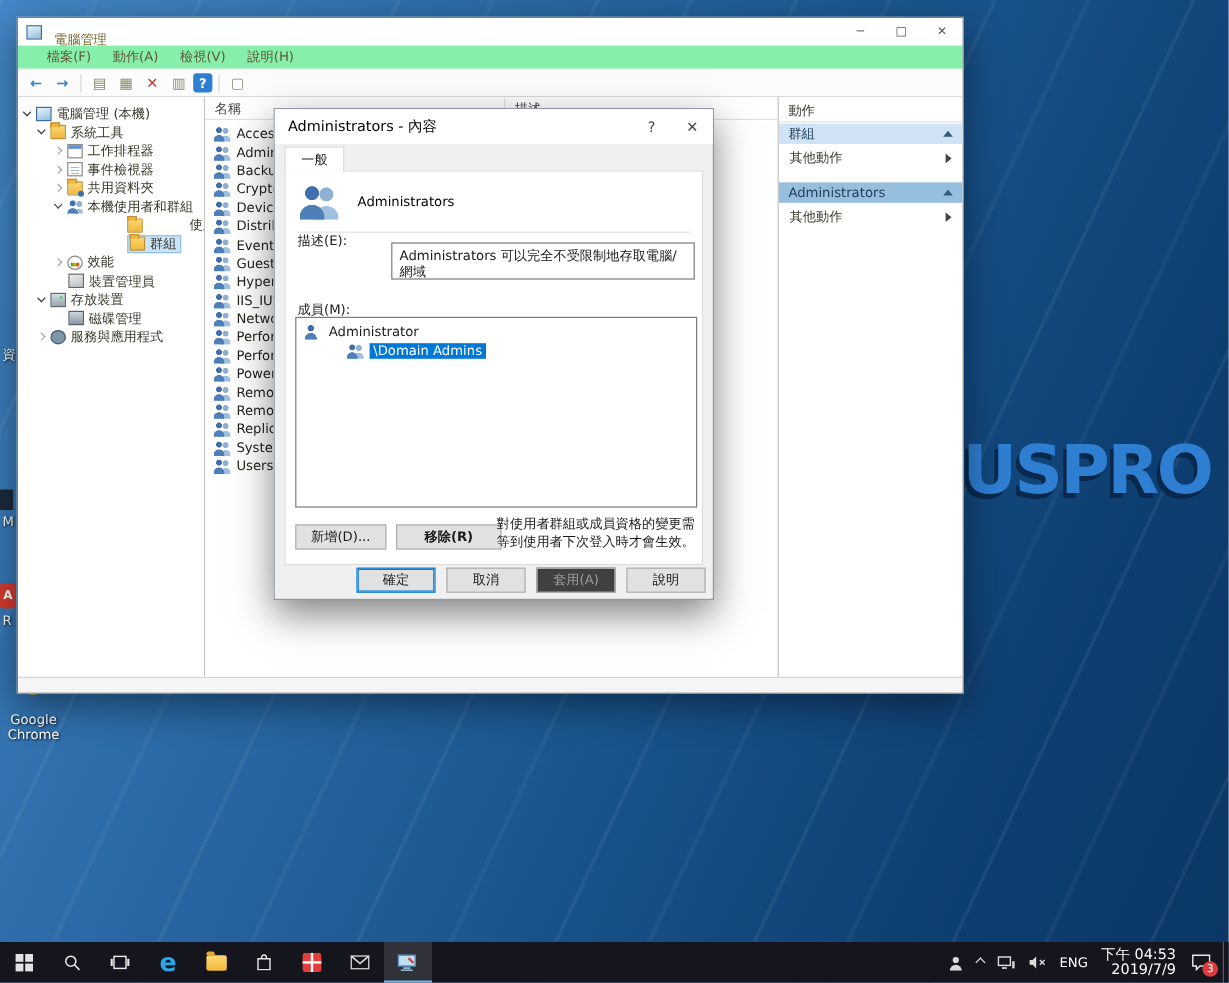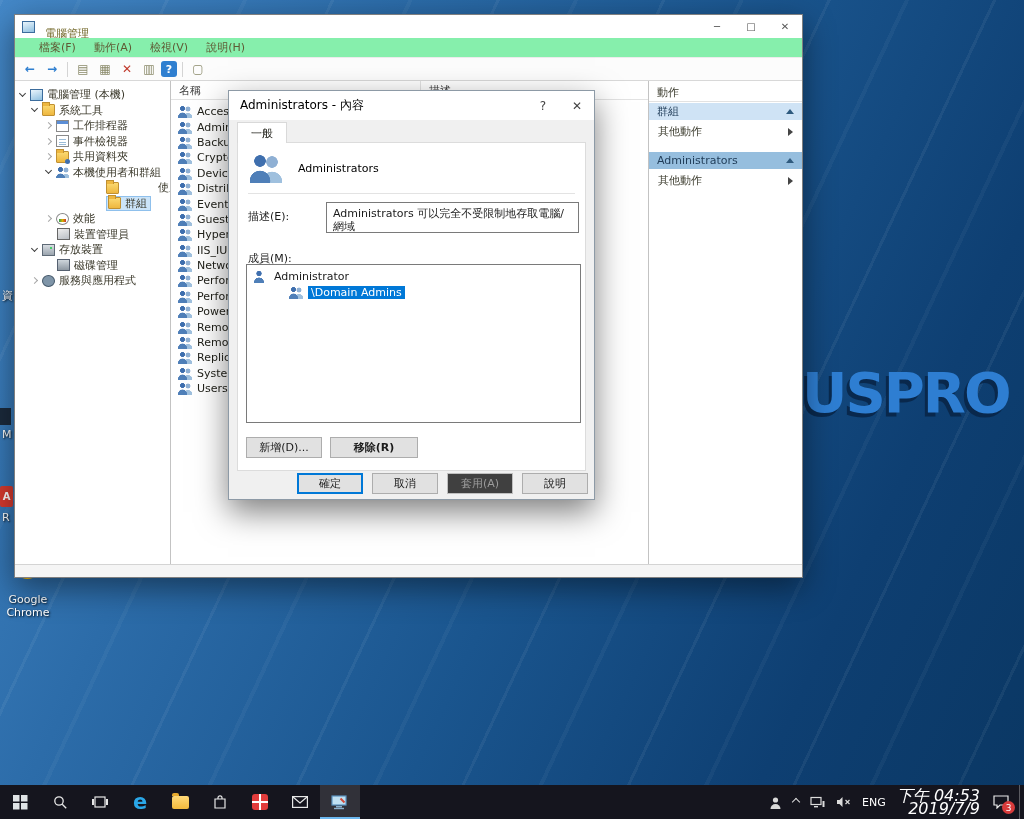--- a/index.html
+++ b/index.html
@@ -111,21 +111,21 @@
     border:1px solid #8d9aa6; box-shadow:0 12px 30px rgba(0,0,0,0.5); z-index:20; }
   .dlg-title { height:29px; background:#fff; display:flex; align-items:center; padding-left:11px; font-size:12px; color:#000; }
   .dlg-tb { margin-left:auto; display:flex; }
   .dtb { width:34px; height:29px; display:flex; align-items:center; justify-content:center; color:#444; font-size:12px; }
   .tabstrip { padding:2px 8px 0; display:flex; position:relative; z-index:2; }
   .tab { padding:3px 13px 2px; background:#fff; border:1px solid #d9d9d9; border-bottom:none; margin-bottom:-1px; color:#23231c; }
   .tabpage { margin:0 8px; background:#fff; border:1px solid #dcdcdc; height:329px; position:relative; z-index:1; }
   .grp-row { position:absolute; left:12px; top:10px; display:flex; align-items:center; }
   .grp-name { margin-left:16px; color:#000; }
   .sep { position:absolute; left:10px; right:10px; top:50px; height:1px; background:#e3e3e3; }
-  .lbl-desc { position:absolute; left:10px; top:66px; color:#1a1a1a; }
+  .lbl-desc { position:absolute; left:10px; top:50px; color:#1a1a1a; }
   .desc-box { position:absolute; left:88px; top:59px; width:253px; height:31px; background:#fff; border:1px solid #7a7a7a; padding:4px 6px; line-height:13px; color:#1a1a1a; }
   .lbl-mem { position:absolute; left:10px; top:108px; color:#1a1a1a; }
   .mem-list { position:absolute; left:8px; top:121px; width:335px; height:159px; background:#fff; border:1px solid #7a7a7a; padding-top:4px; }
   .mem-row { height:15.5px; display:flex; align-items:center; padding-left:5px; white-space:nowrap; }
   .mem-row.indent { padding-left:42px; }
   .mem-label { padding:0 3px; color:#1a1a1a; }
   .mem-row.selected .mem-label { background:#0078d7; color:#fff; }
   .btn { background:#e1e1e1; border:1px solid #adadad; display:flex; align-items:center; justify-content:center; color:#1a1a1a; font-size:11px; }
   .btn-add { position:absolute; left:8px; top:294px; width:76px; height:21px; }
   .btn-remove { position:absolute; left:92px; top:294px; width:88px; height:21px;font-weight:bold; }
@@ -145,21 +145,21 @@
     linear-gradient(#dfe3e6,#dfe3e6) 0 8.5px/6.5px 6.5px no-repeat,
     linear-gradient(#dfe3e6,#dfe3e6) 8.5px 8.5px/6.5px 6.5px no-repeat; }
   .edge-e { font-size:21px; font-weight:bold; color:#2aa7e8; line-height:1; }
   .ic-folder { width:17px; height:13px; background:linear-gradient(#ffd978,#f2b93c); border-radius:2px; position:relative; }
   .ic-folder::before { content:''; position:absolute; top:-3px; left:0; width:7px; height:3px; background:#e8aa2e; border-radius:2px 2px 0 0; }
   .ic-gift { width:16px; height:16px; border-radius:3px; background-color:#e23c3c;
     background-image:linear-gradient(#fff,#fff),linear-gradient(#fff,#fff);
     background-size:2px 16px,16px 2px; background-position:7px 0,0 7px; background-repeat:no-repeat; }
   .tray { margin-left:auto; display:flex; align-items:center; gap:11px; padding-right:8px; color:#e6e6e6; }
   .tray-chev { width:6px; height:6px; border-left:1.5px solid #dcdcdc; border-top:1.5px solid #dcdcdc; transform:rotate(45deg); }
-  .clock { text-align:right; line-height:13px; font-size:16px; color:#fff;font-style:italic; }
+  .clock { text-align:right; line-height:13px; font-size:12px; color:#fff; }
   .bubble-wrap { position:relative; width:20px; height:20px; display:flex; align-items:center; justify-content:center; }
   .badge { position:absolute; right:-4px; bottom:-2px; min-width:13px; height:13px; border-radius:7px; background:#d83b3b; color:#fff;
     font-size:9px; display:flex; align-items:center; justify-content:center; padding:0 2px; }
   .show-desktop { width:5px; height:34px; border-left:1px solid rgba(255,255,255,0.3); flex:none; }
 </style>
 </head>
 <body>
 
 <div class="desktop">
   <div class="brand">USPRO</div>
@@ -410,20 +410,21 @@
         <span class="mi mi-user"></span>
         <span class="mem-label">Administrator</span>
       </div>
       <div class="mem-row indent selected">
         <span class="mi mi-users"></span>
         <span class="mem-label">\Domain Admins</span>
       </div>
     </div>
     <div class="btn btn-add">新增(D)...</div>
     <div class="btn btn-remove">移除(R)</div>
+    <div class="note">對使用者群組或成員資格的變更需等到使用者下次登入時才會生效。</div>
   </div>
   <div class="dlg-bottom">
     <div class="btn btn-ok">確定</div>
     <div class="btn">取消</div>
     <div class="btn btn-disabled">套用(A)</div>
     <div class="btn">說明</div>
   </div>
 </div>
 
 <div class="taskbar">

